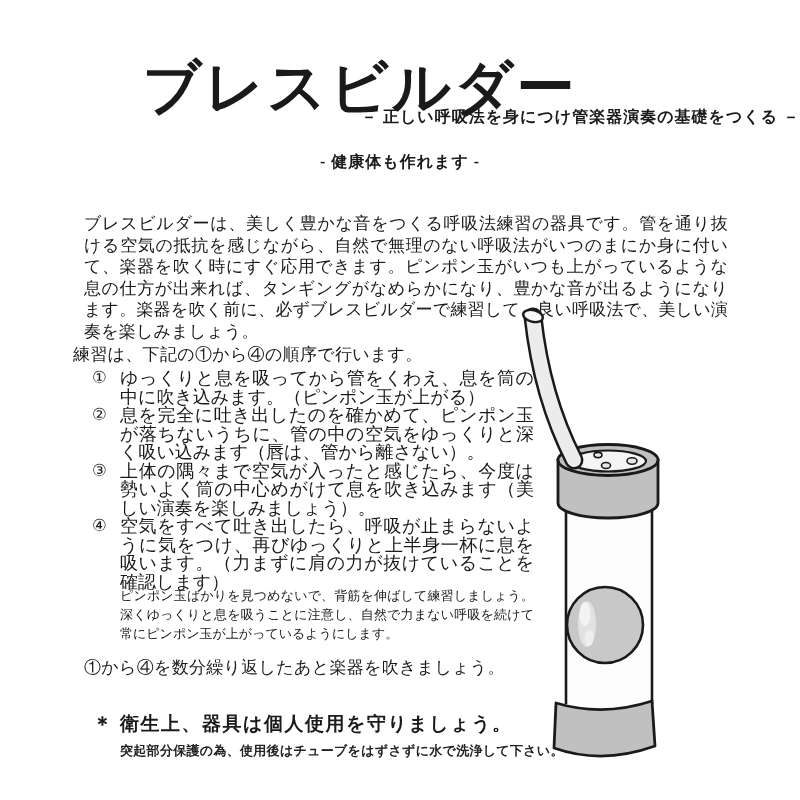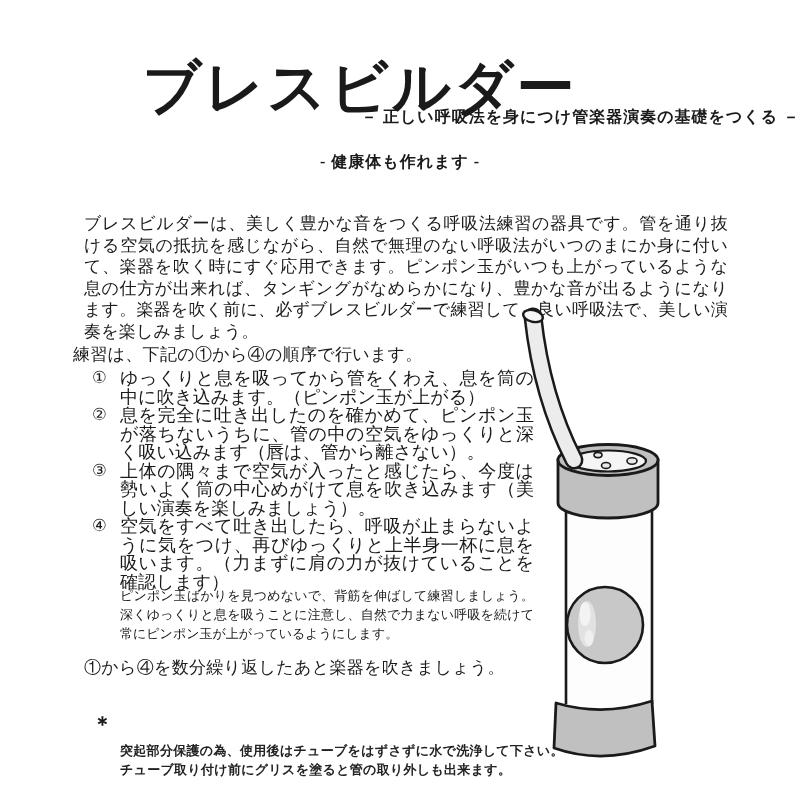--- a/index.html
+++ b/index.html
@@ -131,25 +131,25 @@
       <span class="step-text">空気をすべて吐き出したら、呼吸が止まらないように気をつけ、再びゆっくりと上半身一杯に息を吸います。（力まずに肩の力が抜けていることを確認します）</span>
     </div>
   </div>
 
   <p class="abs posture">ピンポン玉ばかりを見つめないで、背筋を伸ばして練習しましょう。深くゆっくりと息を吸うことに注意し、自然で力まない呼吸を続けて常にピンポン玉が上がっているようにします。</p>
 
   <div class="abs repeat">①から④を数分繰り返したあと楽器を吹きましょう。</div>
 
   <div class="abs hygiene">
     <span class="hygiene-marker">＊</span>
+    <span class="hygiene-title">衛生上、器具は個人使用を守りましょう。</span>
   </div>
 
   <div class="abs hygiene-notes">
     <div class="note">突起部分保護の為、使用後はチューブをはずさずに水で洗浄して下さい。</div>
-    <div class="note">チューブ取り付け前にグリスを塗ると管の取り外しも出来ます。</div>
   </div>
 
   <svg class="abs illustration" viewBox="0 0 270 480" xmlns="http://www.w3.org/2000/svg">
 
     <g>
       <rect x="76" y="200" width="86" height="210" fill="#fdfdfd"></rect>
       <line x1="76" y1="210" x2="76" y2="406" stroke="#1a1a1a" stroke-width="2.6"></line>
       <line x1="162" y1="210" x2="162" y2="406" stroke="#1a1a1a" stroke-width="2.6"></line>
     </g>
 

